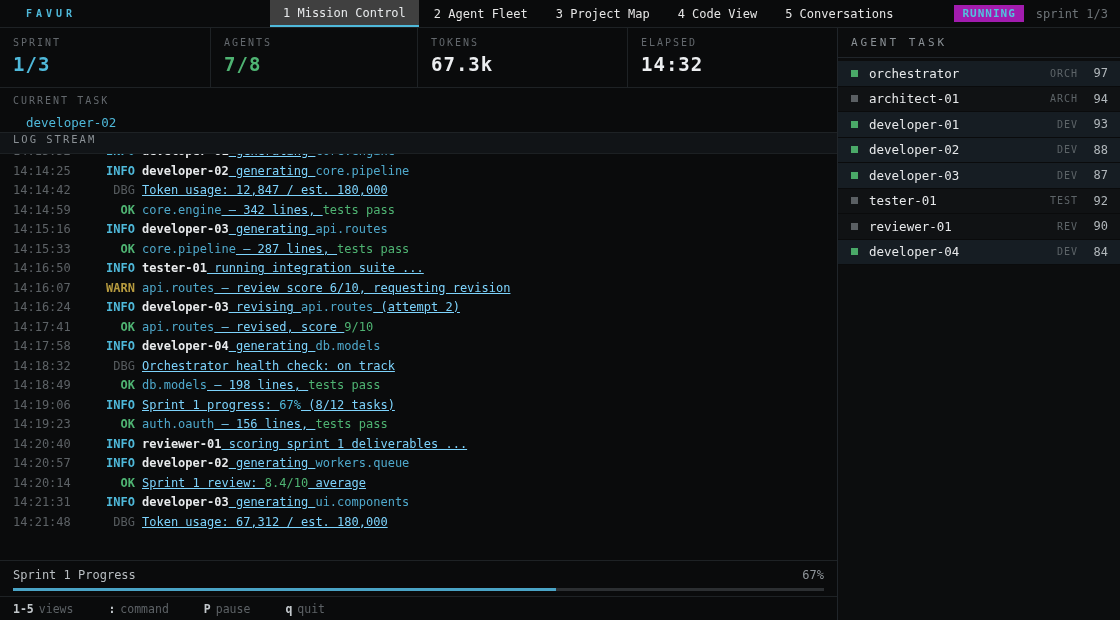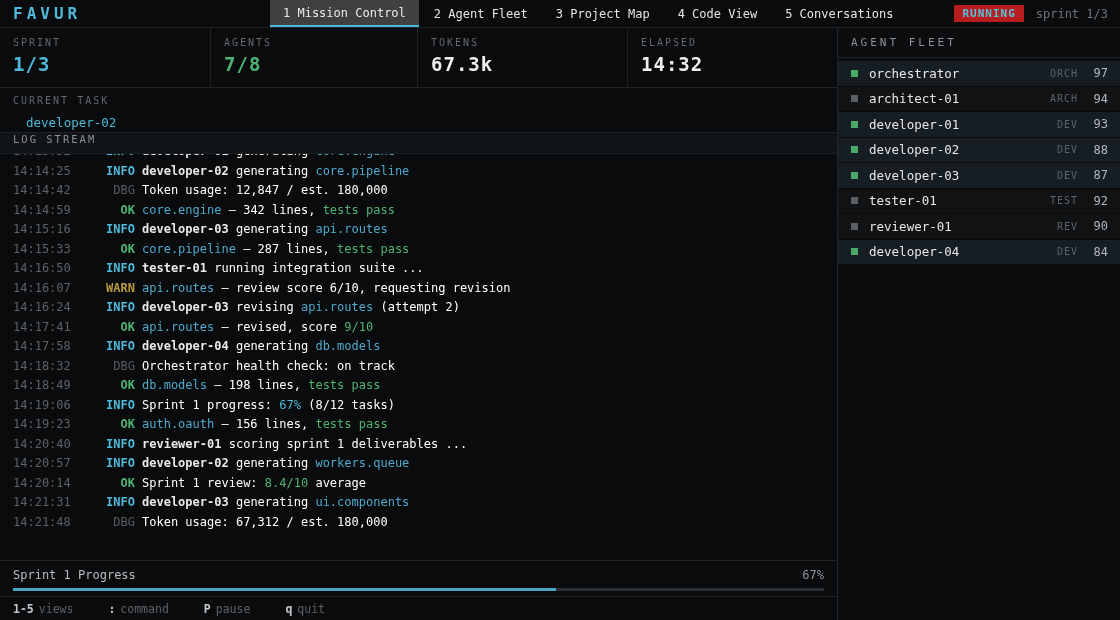--- a/index.html
+++ b/index.html
@@ -3,28 +3,28 @@
 <meta charset="utf-8">
 <style>
   * { margin:0; padding:0; box-sizing:border-box; }
   html,body { width:1120px; height:620px; background:#0a0b0c; overflow:hidden; }
   body { font-family:"DejaVu Sans Mono","Liberation Mono",monospace; color:#e8eaec; }
 
   .app { width:1120px; height:620px; display:flex; flex-direction:column; background:#0a0b0c; }
 
   
   .hdr { height:28px; flex:0 0 28px; display:flex; align-items:stretch; border-bottom:1px solid #1e2225; }
-  .logo { width:270px; display:flex; align-items:center; padding-left:13px;
-          color:#4fb9da; font-size:16px; font-weight:bold; letter-spacing:4px; }
+  .logo { width:270px; display:flex; align-items:center; padding-left:26px;
+          color:#4fb9da; font-size:10px; font-weight:bold; letter-spacing:4px; }
   .tabs { display:flex; align-items:stretch; flex:1; }
   .tab { display:flex; align-items:center; padding:0 13px; font-size:12px; color:#e5e5e5;
          cursor:pointer; white-space:nowrap; margin-right:2px; }
   .tab.active { background:#404040; color:#e8eaec; border-bottom:2px solid #4fb9da; }
   .hdr-right { display:flex; align-items:center; gap:12px; padding-right:12px; }
-  .badge { background:#b91c1c; color:#52c3de; font-size:11px; font-weight:bold;
+  .badge { background:#a21caf; color:#52c3de; font-size:11px; font-weight:bold;
            letter-spacing:1px; padding:2px 8px; }
   .sprint-ind { color:#6e7478; font-size:12px; }
 
   
   .body { flex:1; display:flex; min-height:0; }
   .main { width:838px; flex:0 0 838px; display:flex; flex-direction:column; border-right:1px solid #20252a; }
 
   
   .stats { height:60px; flex:0 0 60px; display:grid; grid-template-columns:211px 207px 210px 1fr;
            border-bottom:1px solid #1e2225; }
@@ -44,21 +44,21 @@
   .log-hd { height:21px; flex:0 0 21px; background:#111417; border-bottom:1px solid #1c2023;
             display:flex; align-items:flex-start; padding-left:13px;
             font-size:10.5px; color:#8a9095; letter-spacing:2px; }
   .log-area { height:406px; flex:0 0 406px; overflow:hidden; padding-left:13px; }
   .log-list { margin-top:-12px; }
   .log-line { height:19.5px; line-height:19.5px; font-size:12px; white-space:nowrap; }
   .ts  { display:inline-block; width:58px; color:#5d6266; }
   .lvl { display:inline-block; width:64px; text-align:right; font-weight:bold; }
   .l-info { color:#4fb9da; } .l-ok { color:#4fb473; } .l-warn { color:#b79b3f; } .l-dbg { color:#565b5f; font-weight:normal; }
   .msg { margin-left:7px; color:#8f959a; }
-  .s-txt { color:#ffffff; }
+  .s-txt { color:#7dd3fc;text-decoration:underline; }
   .s-name { color:#e8eaec; font-weight:bold; }
   .s-mod { color:#4fa9cc; }
   .s-good { color:#4fb473; }
   .s-accent { color:#4fb9da; }
 
   
   .prog { height:36px; flex:0 0 36px; border-top:1px solid #1e2225; padding:7px 13px 0 13px; }
   .prog-top { display:flex; justify-content:space-between; font-size:12px; }
   .prog-top .pl { color:#b9bec2; }
   .prog-top .pp { color:#8f959a; }
@@ -173,21 +173,21 @@
 
       <div class="ftr" id="footer">
           <span class="hint"><span class="k">1-5</span><span class="h">views</span></span>
           <span class="hint"><span class="k">:</span><span class="h">command</span></span>
           <span class="hint"><span class="k">P</span><span class="h">pause</span></span>
           <span class="hint"><span class="k">q</span><span class="h">quit</span></span>
         </div>
     </div>
 
     <aside class="side">
-      <div class="side-hd">AGENT FLEET</div>
+      <div class="side-hd">AGENT TASK</div>
       <div class="agents" id="agents">
           <div class="agent on">
             <span class="dot on"></span>
             <span class="aname">orchestrator</span>
             <span class="arole">ORCH</span>
             <span class="ascore">97</span>
           </div>
           <div class="agent off">
             <span class="dot off"></span>
             <span class="aname">architect-01</span>

